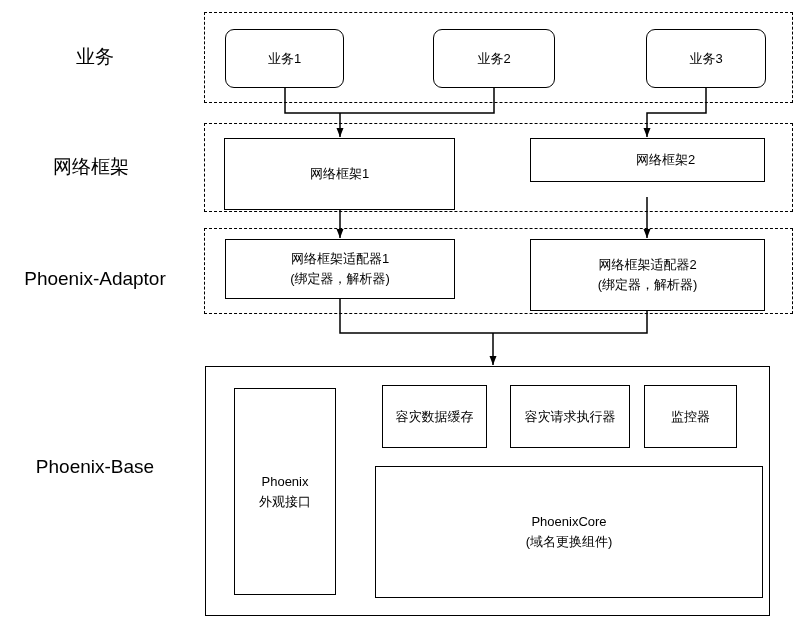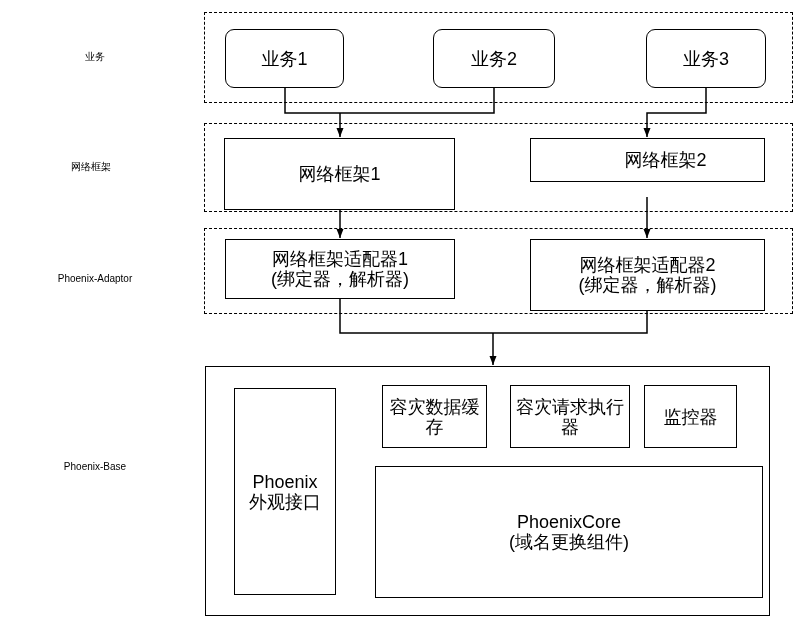--- a/index.html
+++ b/index.html
@@ -20,36 +20,36 @@
     border: 1px dashed #000000;
     background: transparent;
   }
   .solid-container {
     position: absolute;
     border: 1.5px solid #000000;
     background: #ffffff;
   }
   .row-label {
     position: absolute;
-    font-size: 10px;
+    font-size: 19px;
     line-height: 18px;
     text-align: center;
     color: #000000;
     white-space: nowrap;
   }
   .node {
     position: absolute;
     border: 1.5px solid #000000;
     background: #ffffff;
     display: flex;
     flex-direction: column;
     align-items: center;
     justify-content: center;
     text-align: center;
-    font-size: 18px;
+    font-size: 13px;
     line-height: 20px;
     color: #000000;
   }
   .node.rounded { border-radius: 9px; }
   .node .line { display: block; }
   #wires {
     position: absolute;
     left: 0; top: 0;
     width: 802px; height: 625px;
     pointer-events: none;

